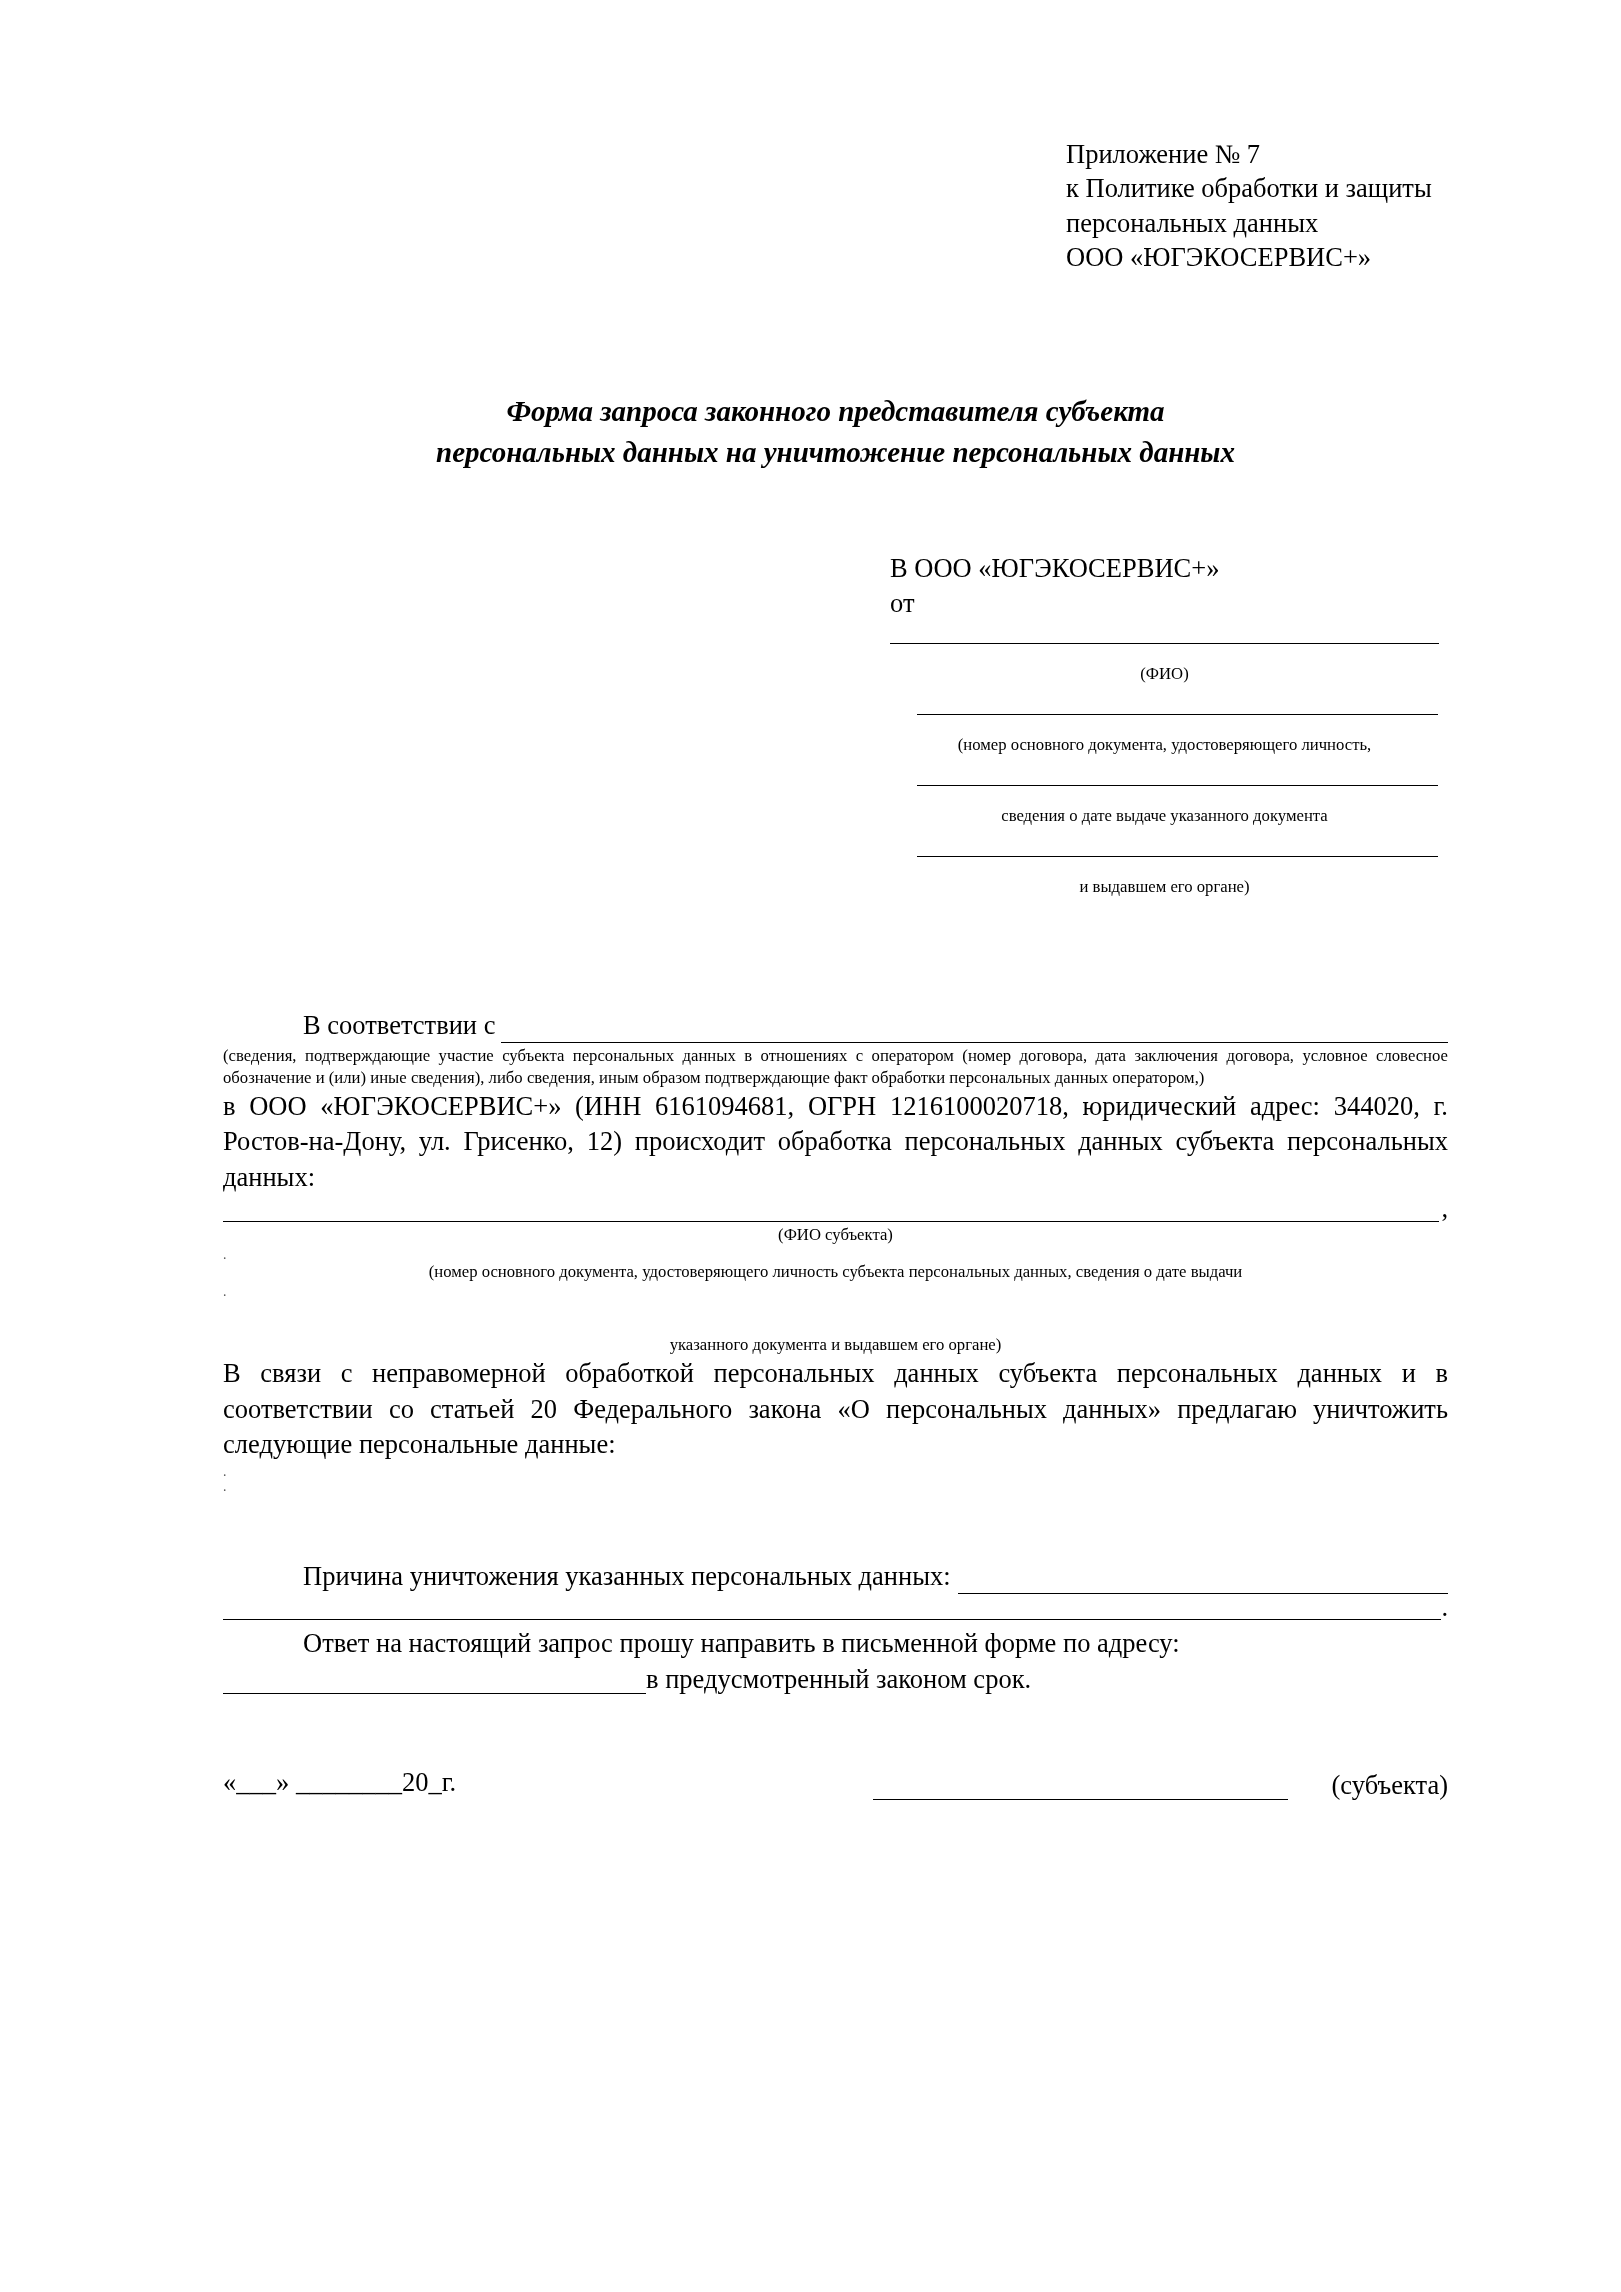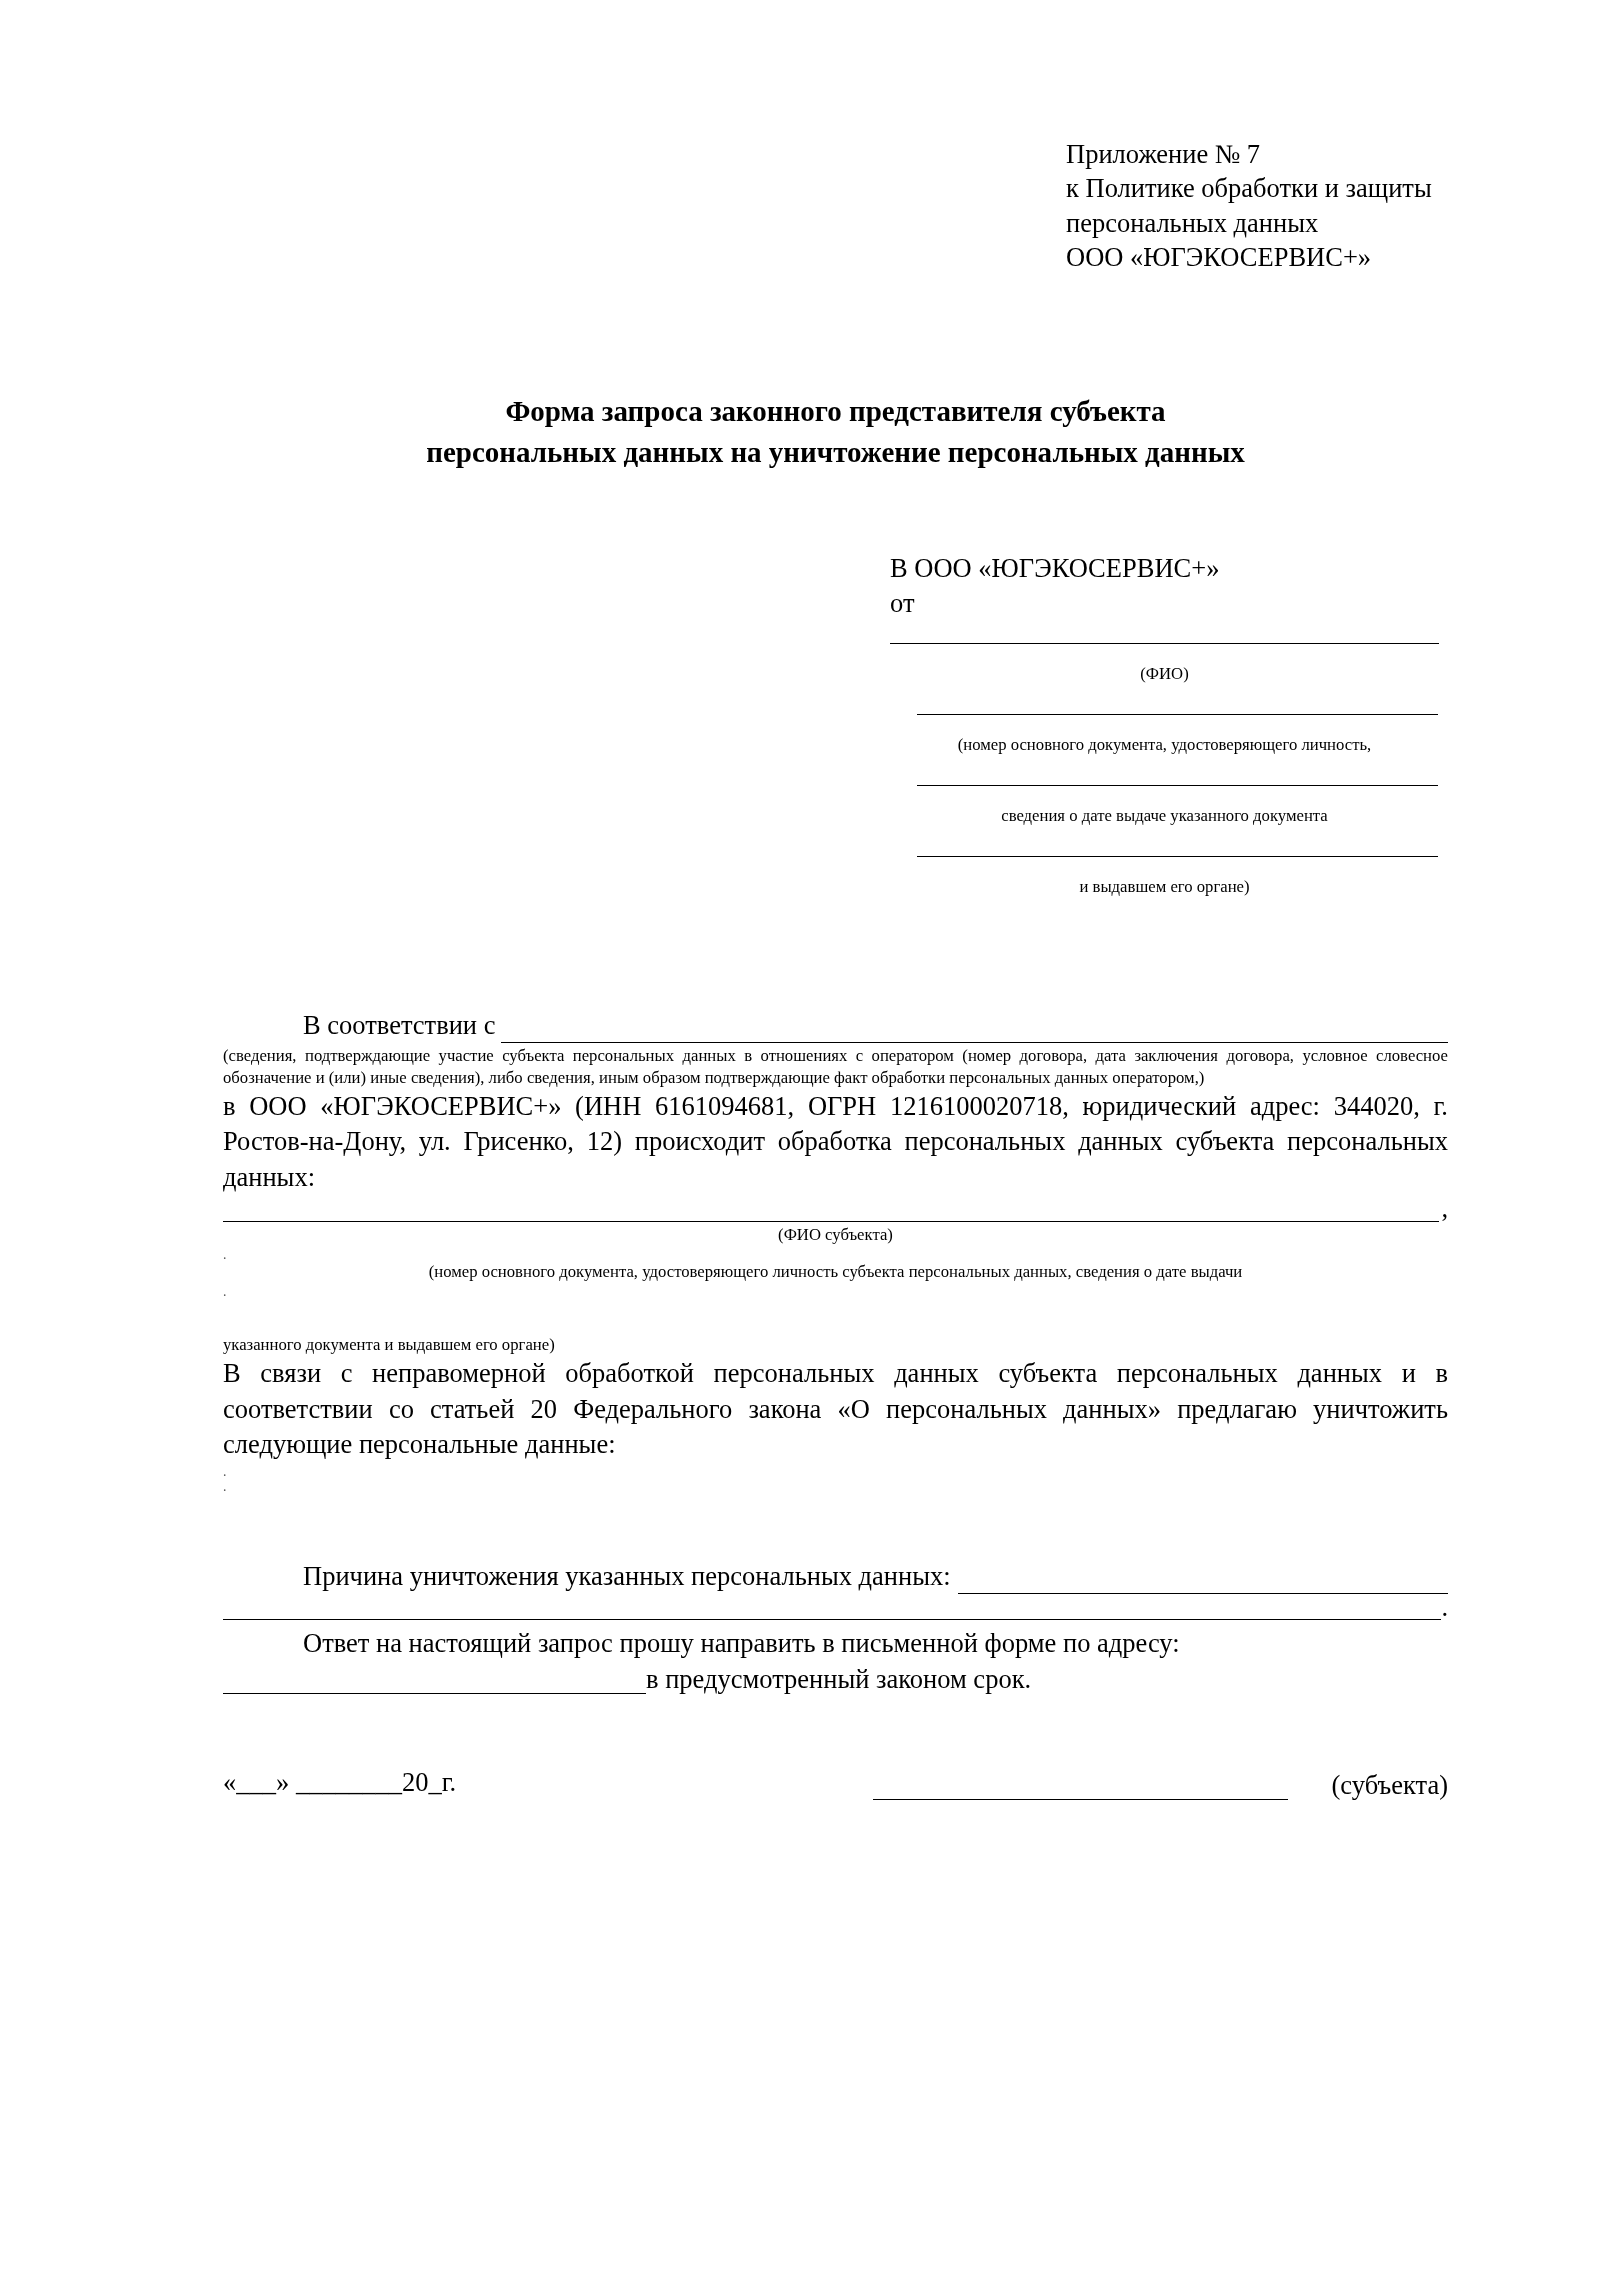--- a/index.html
+++ b/index.html
@@ -40,21 +40,21 @@
   }
 
   
   .doc-title {
     margin-top: 116px;
     text-align: center;
     font-weight: bold;
     font-size: 29px;
     line-height: 1.42;
   }
-  .doc-title .t-line { display: block; }
+  .doc-title .t-line { display: block; font-style: italic; }
 
   
   .addressee {
     margin-top: 80px;
     margin-left: 667px;
     width: 549px;
     font-size: 26.5px;
   }
   .addressee .to-line { white-space: nowrap; }
   .addressee .ot { margin-top: 3.9px; }
@@ -118,20 +118,21 @@
   .center-note {
     text-align: center;
     font-size: 16.7px;
     margin-top: 2px;
   }
   .center-note-sp {
     text-align: center;
     font-size: 16.7px;
   }
   .center-note-sp2 {
+    text-align: center;
     font-size: 16.7px;
     margin-top: 35px;
   }
 
   .dotted-mark {
     color: #555;
     font-size: 13.7px;
     height: 15.7px;
   }
 

